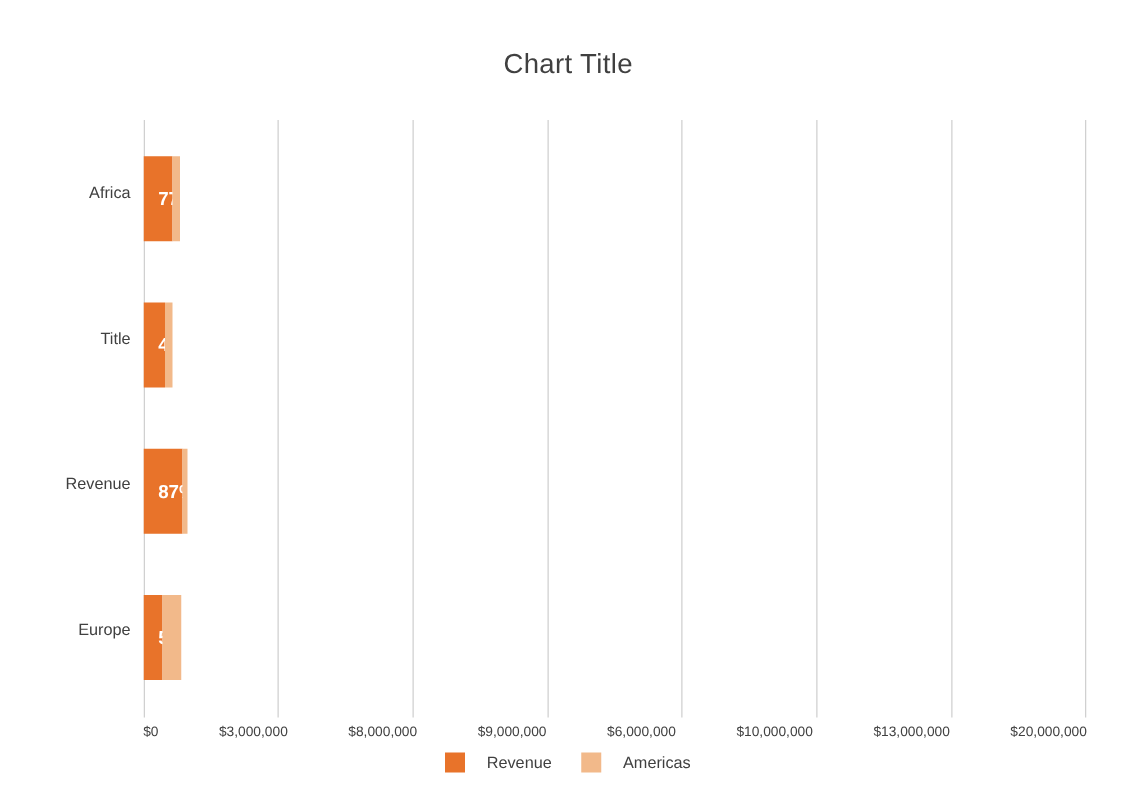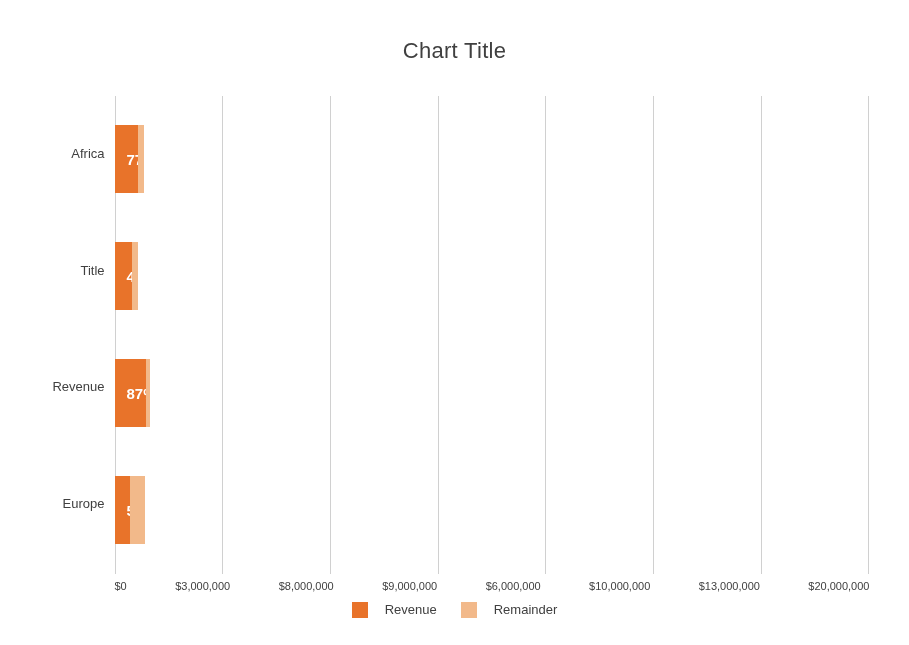--- a/index.html
+++ b/index.html
@@ -224,16 +224,16 @@
         </div>
     </div>
   </div>
   <div class="legend">
     <div class="legend-item">
       <div class="legend-box revenue"></div>
       <span>Revenue</span>
     </div>
     <div class="legend-item">
       <div class="legend-box remainder"></div>
-      <span>Remainder</span>
+      <span>Americas</span>
     </div>
   </div>
 </div>
 
 </body></html>

